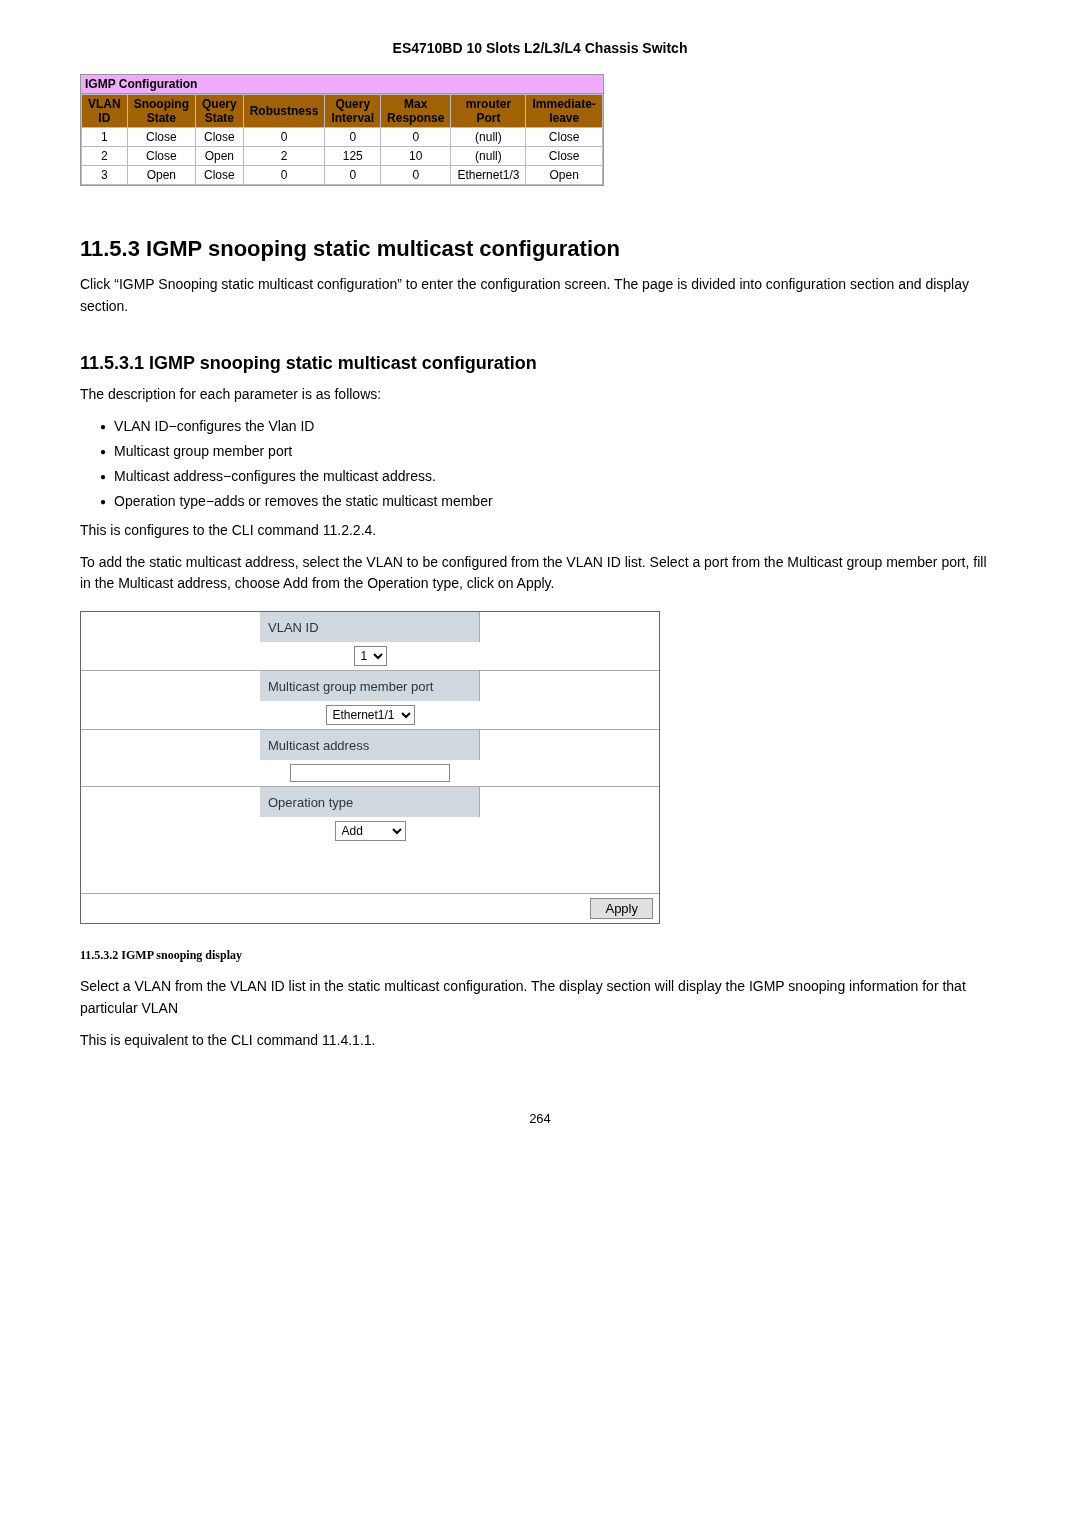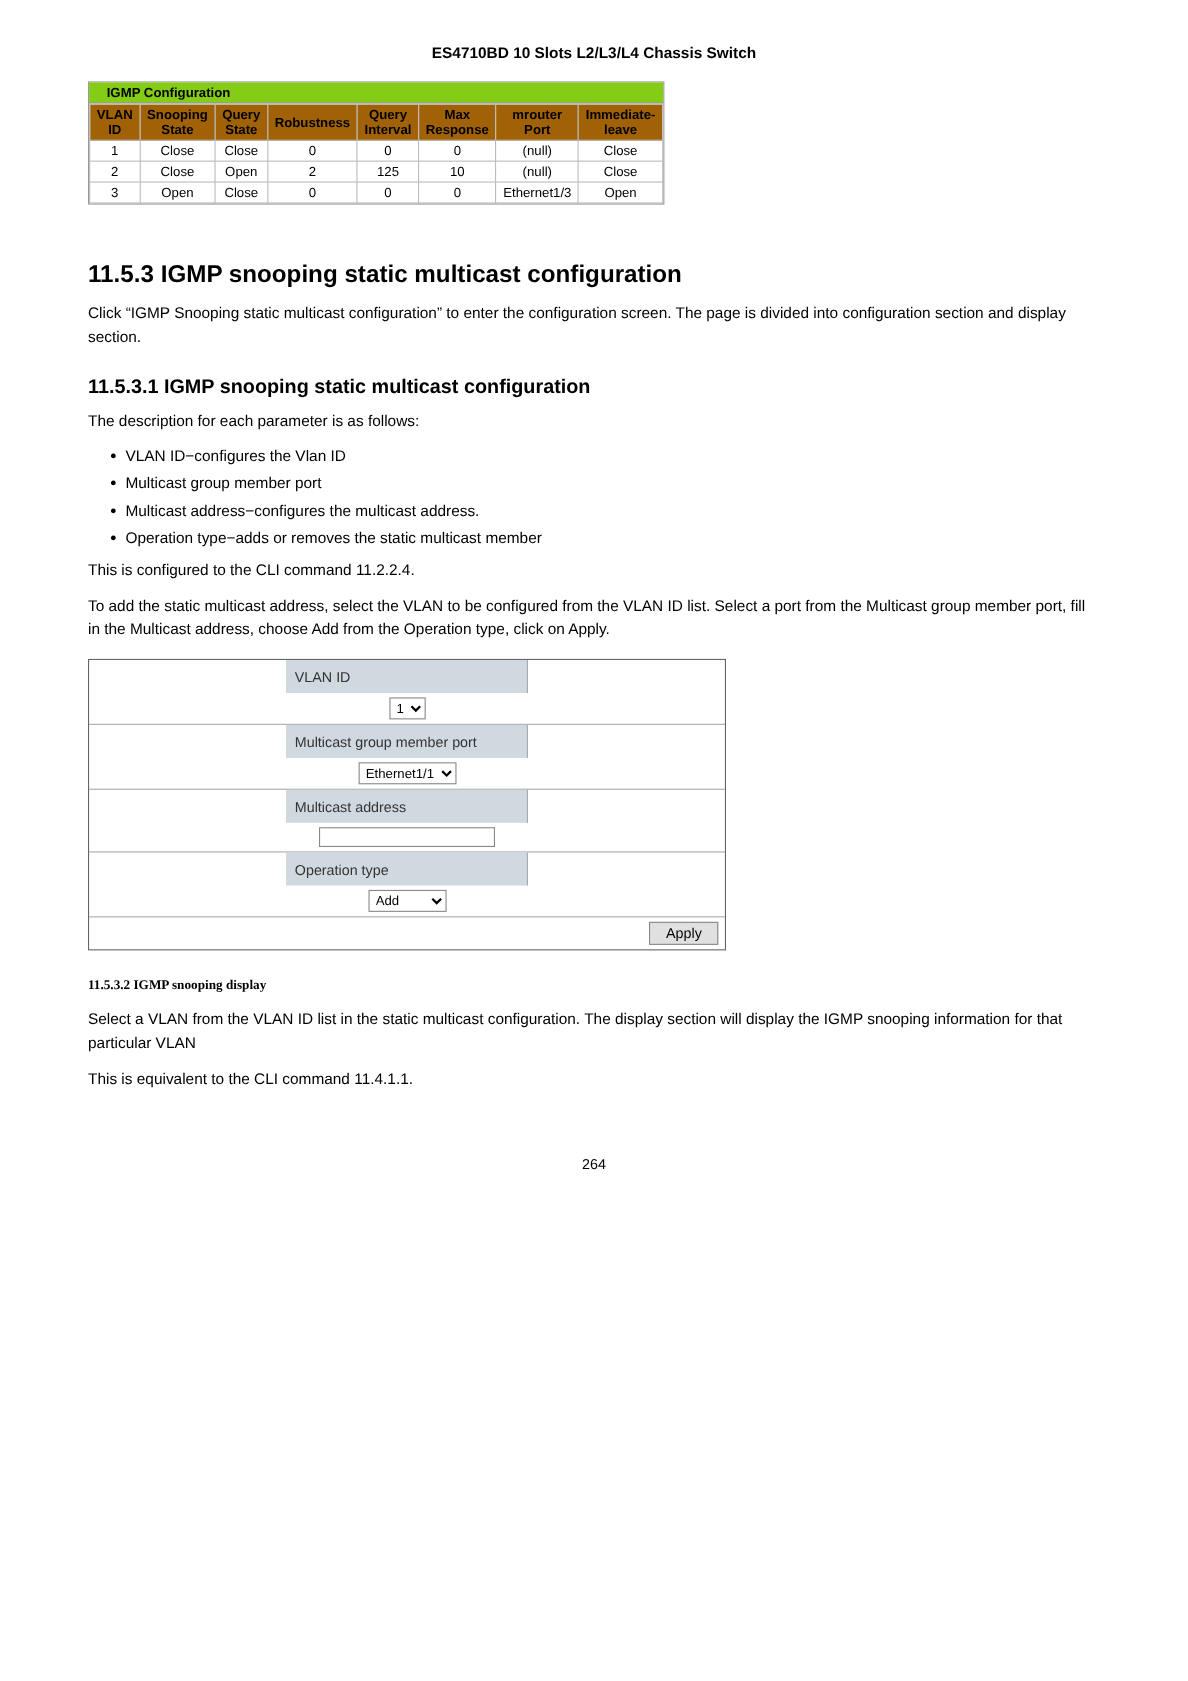--- a/index.html
+++ b/index.html
@@ -19,22 +19,22 @@
       margin-bottom: 18px;
     }
     
     .igmp-config-table-wrapper {
       border: 1px solid #999;
       display: inline-block;
       margin-bottom: 30px;
       font-size: 12px;
     }
     .igmp-config-table-wrapper .table-title {
-      background: #84cc16;
-      padding: 2px 16px;
+      background: #f0abfc;
+      padding: 2px 4px;
       font-weight: bold;
       border-bottom: 1px solid #999;
       font-size: 12px;
     }
     table.igmp-table {
       border-collapse: collapse;
       font-size: 12px;
     }
     table.igmp-table th, table.igmp-table td {
       border: 1px solid #bbb;
@@ -54,21 +54,21 @@
     h2.section-heading {
       font-size: 22px;
       font-weight: bold;
       margin-bottom: 12px;
       margin-top: 20px;
     }
     h3.sub-heading {
       font-size: 18px;
       font-weight: bold;
       margin-bottom: 10px;
-      margin-top: 24px;
+      margin-top: 36px;
     }
     h4.sub-sub-heading {
       font-size: 12px;
       font-weight: bold;
       margin-bottom: 13px;
       margin-top: 20px;
       font-family: Liberation Serif, serif;
     }
     .paragraph {
       margin-bottom: 10px;
@@ -138,20 +138,21 @@
       font-size: 12px;
       border: 1px solid #888;
       padding: 1px 2px;
       background: #fff;
     }
     .smc-apply-row {
       display: flex;
       justify-content: flex-end;
       padding: 4px 6px;
       border-top: 1px solid #aaa;
+      margin-top: 48px;
     }
     .apply-button {
       background: #e0e0e0;
       border: 1px solid #888;
       padding: 2px 14px;
       font-size: 13px;
       cursor: pointer;
     }
     .page-number {
       text-align: center;
@@ -226,21 +227,21 @@
 
 
 <h3 class="sub-heading">11.5.3.1  IGMP snooping static multicast configuration</h3>
 <p class="paragraph">The description for each parameter is as follows:</p>
 <ul class="bullet-list" id="bullet-list">
 <li>VLAN ID−configures the Vlan ID</li>
     <li>Multicast group member port</li>
     <li>Multicast address−configures the multicast address.</li>
     <li>Operation type−adds or removes the static multicast member</li>
   </ul>
-<p class="paragraph">This is configured to the CLI command 11.2.2.4.</p>
+<p class="paragraph">This is configures to the CLI command 11.2.2.4.</p>
 <p class="paragraph">To add the static multicast address, select the VLAN to be configured from the VLAN ID list. Select a port from the Multicast group member port, fill in the Multicast address, choose Add from the Operation type, click on Apply.</p>
 
 
 <div class="smc-form-wrapper">
 
   <div class="smc-form-row">
     <div class="smc-label">VLAN ID</div>
     <div class="smc-control">
       <select>
         <option>1</option>

